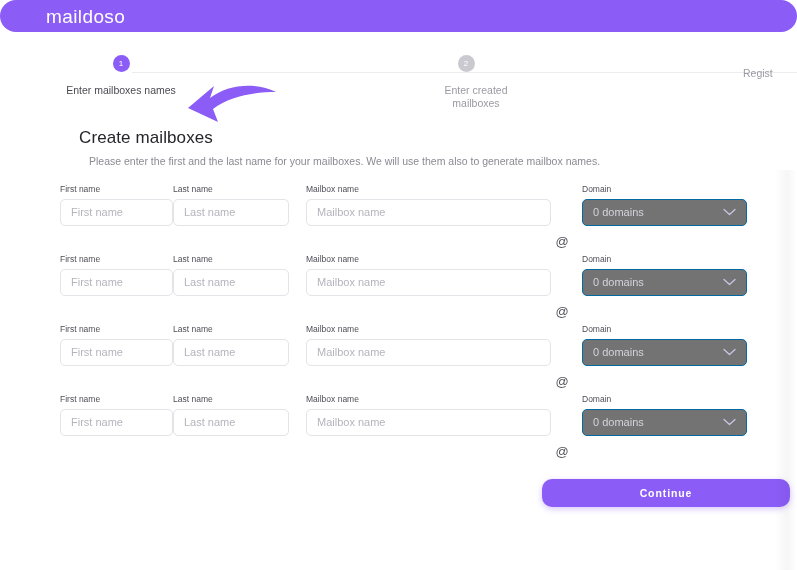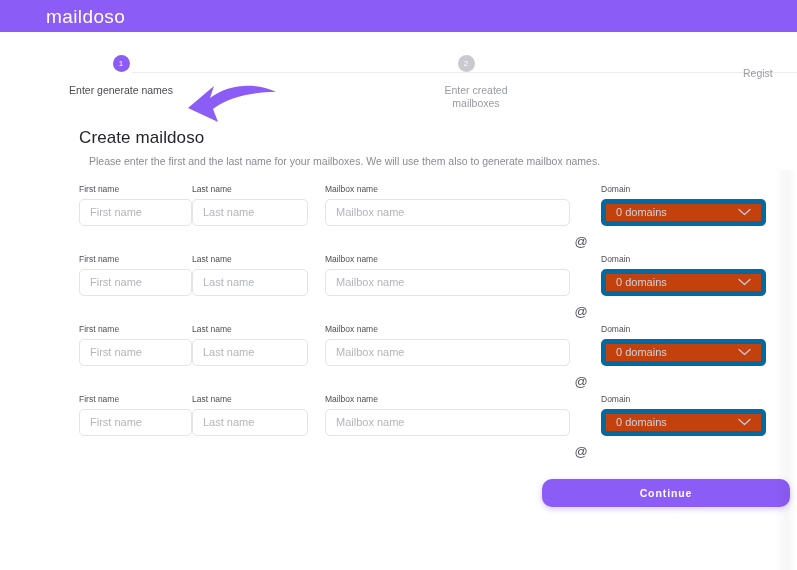--- a/index.html
+++ b/index.html
@@ -22,20 +22,21 @@
 
   
   .header {
     position: absolute;
     top: 0; left: 0;
     width: 797px;
     height: 32px;
     background: #8b5cf6;
     display: flex;
     align-items: center;
+    border-radius: 16px;
   }
   .logo {
     margin-left: 46px;
     color: #ffffff;
     font-size: 19px;
     font-weight: 400;
     letter-spacing: 0.4px;
     line-height: 1;
   }
 
@@ -126,21 +127,21 @@
     color: #8a8a93;
   }
 
   
   .form {
     margin-top: 18px;
   }
   .form-row {
     position: relative;
     height: 70px;
-    padding-left: 79px;
+    padding-left: 60px;
     display: flex;
     align-items: flex-start;
   }
   .field {
     display: flex;
     flex-direction: column;
   }
   .field-label {
     font-size: 8.5px;
     color: #4e4e57;
@@ -170,23 +171,23 @@
     text-align: center;
     font-size: 13px;
     color: #54545d;
     height: 27px;
     line-height: 27px;
   }
 
   .field-domain { width: 165px; margin-left: 9px; }
   .select-box {
     height: 27px;
-    border: 5px solid #0369a1;
+    border: 1px solid #0369a1;
     border-radius: 5px;
-    background: #c2410c;
+    background: #737373;
     display: flex;
     align-items: center;
     justify-content: space-between;
     padding: 0 10px;
   }
   .select-value {
     font-size: 11px;
     color: #d3d3dc;
   }
   .chev { flex: 0 0 auto; }
@@ -233,40 +234,40 @@
 
   <div class="header">
     <div class="logo">maildoso</div>
   </div>
 
   <div class="stepper">
     <div class="step-line"></div>
 
     <div class="step step-1">
       <div class="step-badge active">1</div>
-      <div class="step-label">Enter generate names</div>
+      <div class="step-label">Enter mailboxes names</div>
     </div>
 
     <div class="step step-2">
       <div class="step-badge inactive">2</div>
       <div class="step-label muted">Enter created
 mailboxes</div>
     </div>
 
     <div class="step step-3">
       <div class="step-label muted">Regist</div>
     </div>
   </div>
 
   <svg class="arrow-annotation" viewBox="0 0 92 48">
     <path d="M90 14 C70 4, 42 6, 24 20 L28 8 L2 30 L32 44 L27 31 C44 18, 68 14, 90 14 Z" fill="#8b5cf6"></path>
   </svg>
 
   <div class="content">
-    <h1 class="page-title">Create maildoso</h1>
+    <h1 class="page-title">Create mailboxes</h1>
     <p class="page-subtitle">Please enter the first and the last name for your mailboxes. We will use them also to generate mailbox names.</p>
 
     <div class="form">
 
       <div class="form-row">
         <div class="field field-first">
           <span class="field-label">First name</span>
           <input class="field-input" type="text" placeholder="First name" style="">
         </div>
         <div class="field field-last">

